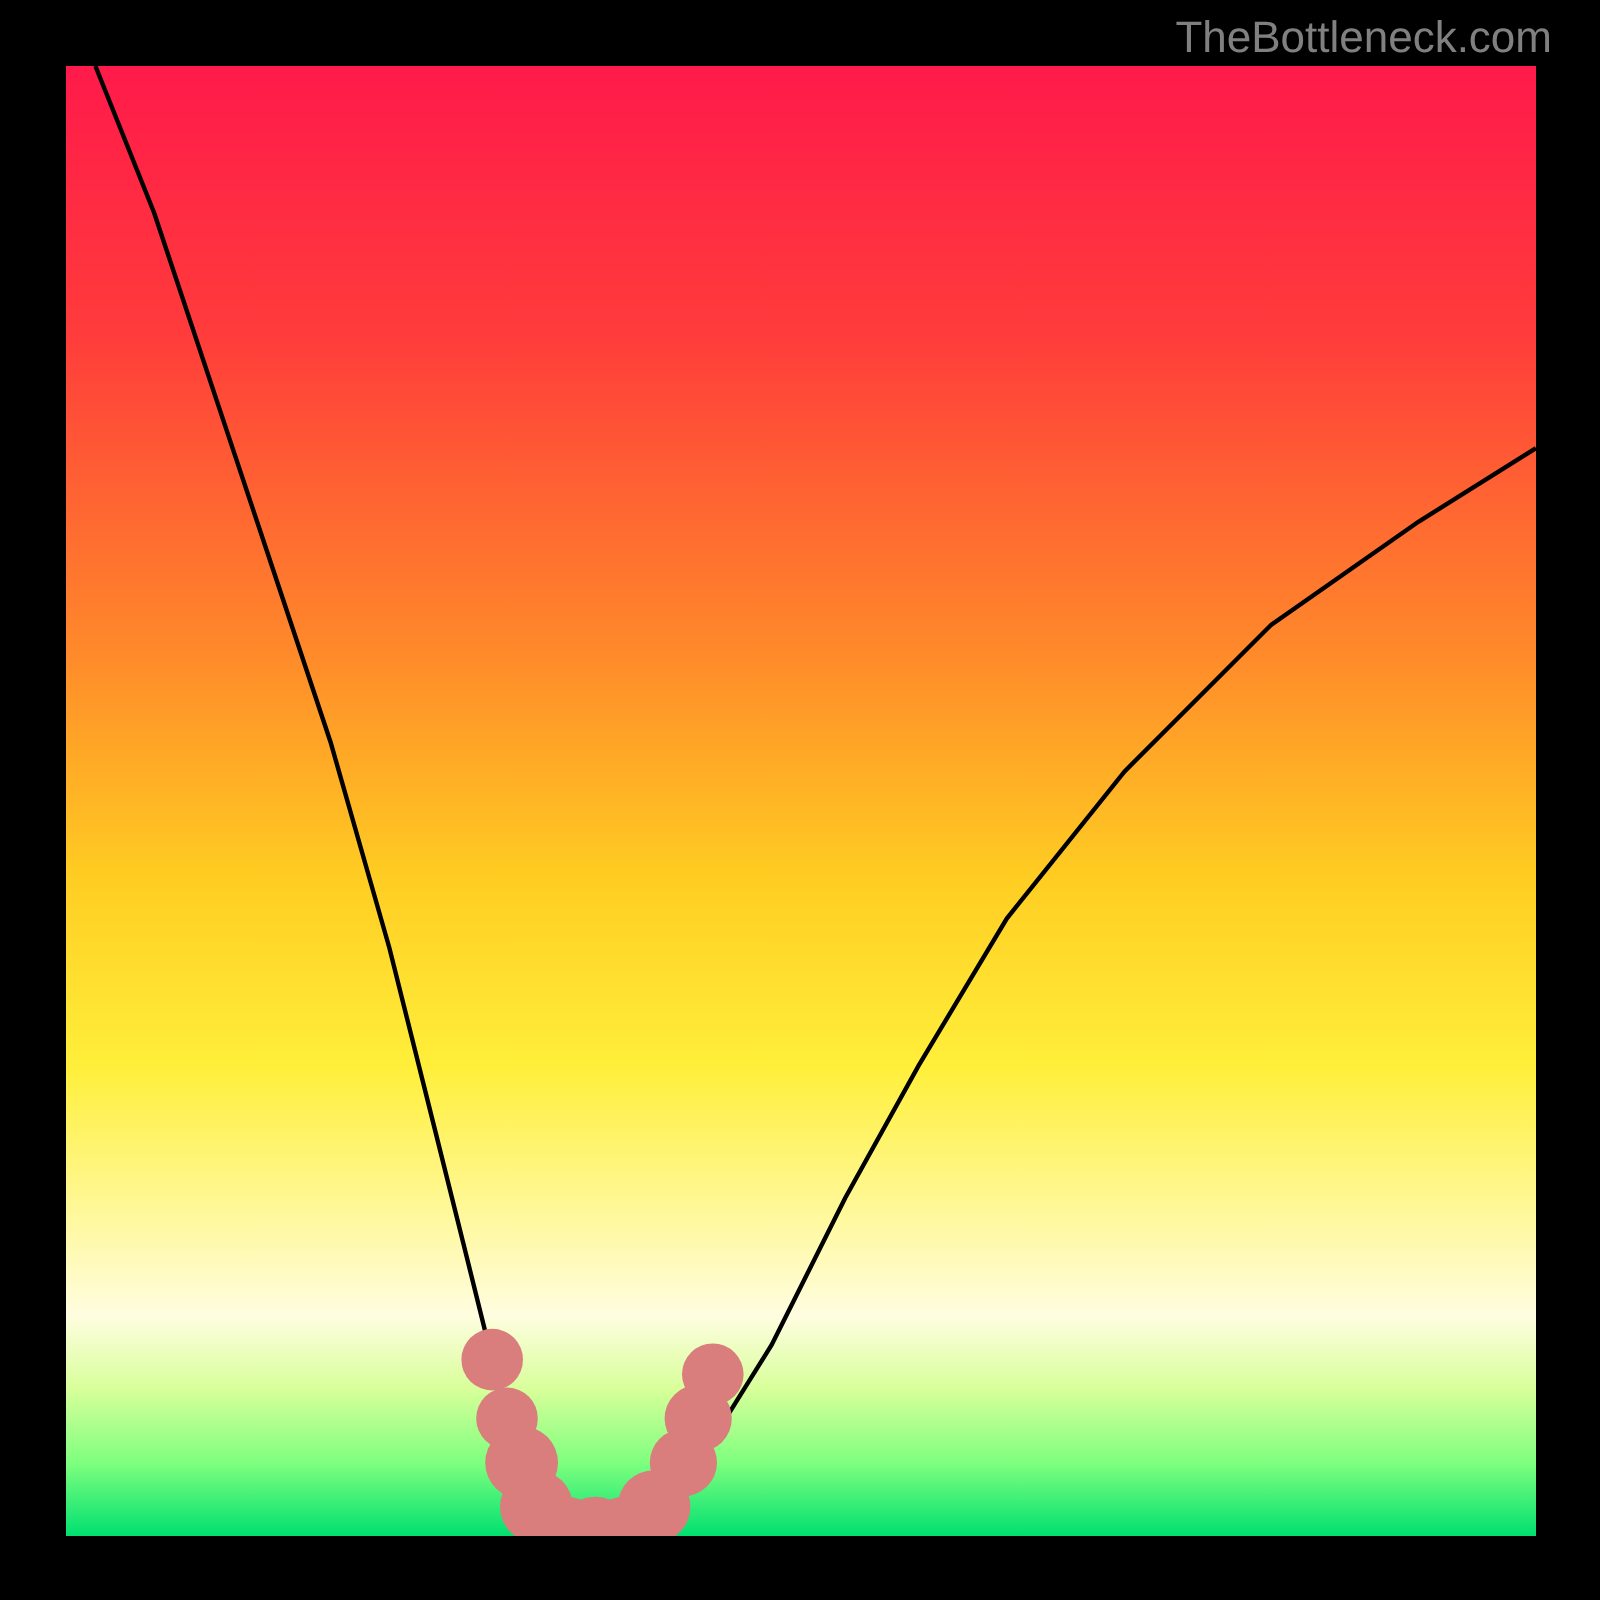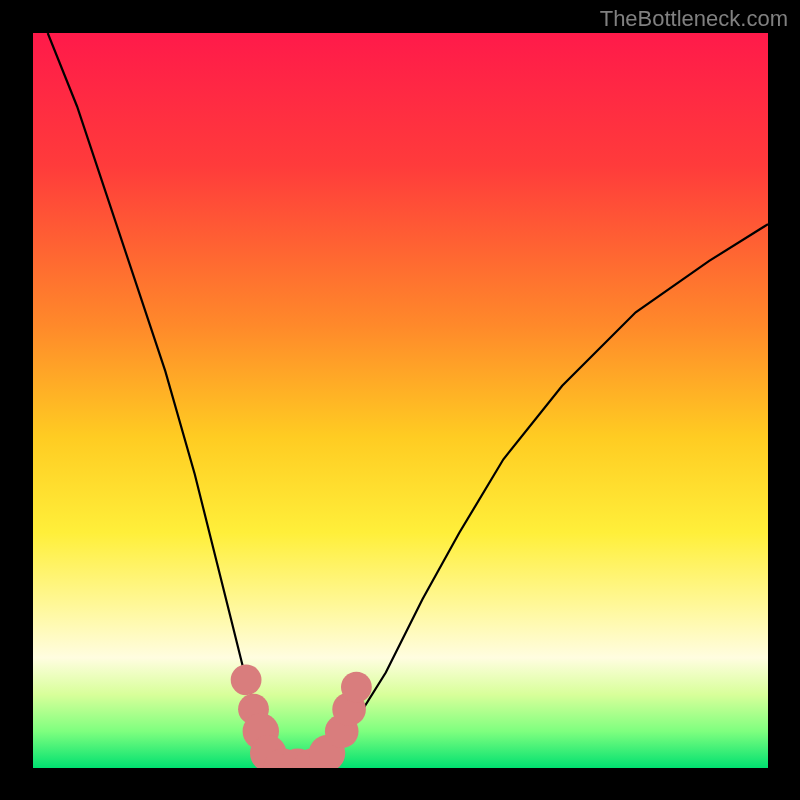--- a/index.html
+++ b/index.html
@@ -7,21 +7,21 @@
     padding: 0;
     width: 800px;
     height: 800px;
     background: #000;
     position: relative;
     font-family: Arial, sans-serif;
   }
   .watermark {
     position: absolute;
     top: 6px;
-    right: 12px;
+    right: 24px;
     color: #808080;
     font-size: 22px;
     font-weight: 500;
     z-index: 10;
   }
   .plot-area {
     position: absolute;
     left: 33px;
     top: 33px;
     width: 735px;

